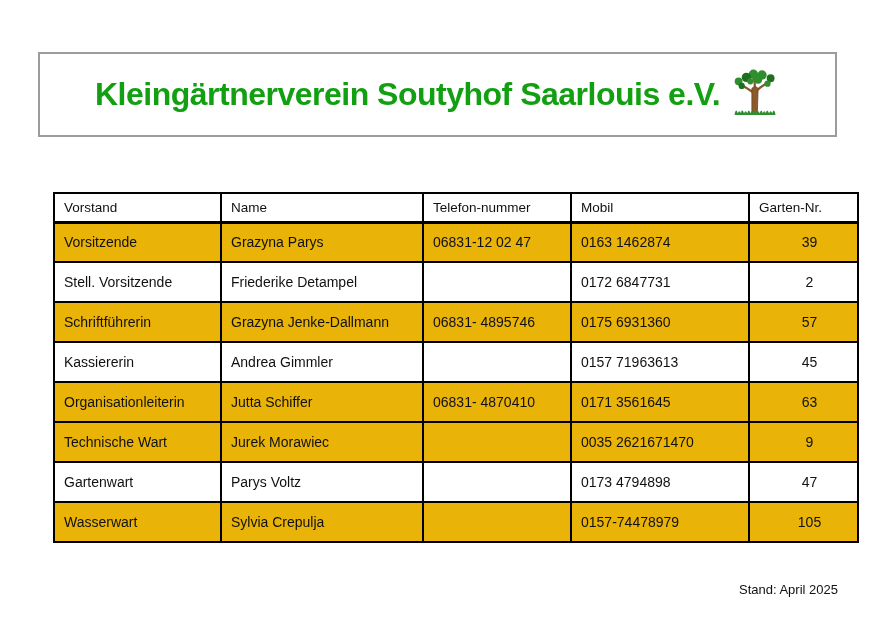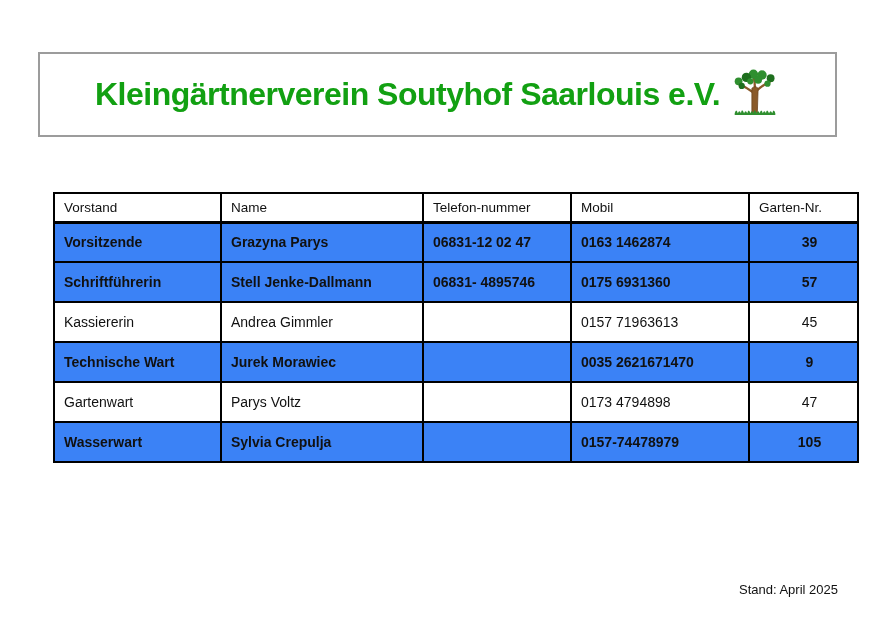--- a/index.html
+++ b/index.html
@@ -68,21 +68,21 @@
   }
   .contact-table thead th {
     height: 29px;
     font-weight: 400;
     font-size: 13.5px;
     background: #ffffff;
     border-bottom: 3px solid #000000;
   }
   .contact-table tbody td { height: 40px; }
   .contact-table tbody tr { background: #ffffff; font-weight: 400; }
-  .contact-table tbody tr.shaded { background: #3b82f6; font-weight: 700; }
+  .contact-table tbody tr.shaded { background: #eab308; font-weight: 400; }
   .col0 { width: 167px; }
   .col1 { width: 202px; }
   .col2 { width: 148px; }
   .col3 { width: 178px; }
   .col4 { width: 109px; }
   td.col4 { text-align: center; padding-left: 12px; }
   
   .stand-note {
     position: absolute;
     left: 53px;
@@ -136,35 +136,49 @@
         </tr>
     </thead>
     <tbody>
         <tr class="shaded">
           <td class="col0">Vorsitzende</td>
           <td class="col1">Grazyna Parys</td>
           <td class="col2">06831-12 02 47</td>
           <td class="col3">0163 1462874</td>
           <td class="col4">39</td>
         </tr>
+        <tr>
+          <td class="col0">Stell. Vorsitzende</td>
+          <td class="col1">Friederike Detampel</td>
+          <td class="col2"></td>
+          <td class="col3">0172 6847731</td>
+          <td class="col4">2</td>
+        </tr>
         <tr class="shaded">
           <td class="col0">Schriftführerin</td>
-          <td class="col1">Stell Jenke-Dallmann</td>
+          <td class="col1">Grazyna Jenke-Dallmann</td>
           <td class="col2">06831- 4895746</td>
           <td class="col3">0175 6931360</td>
           <td class="col4">57</td>
         </tr>
         <tr>
           <td class="col0">Kassiererin</td>
           <td class="col1">Andrea Gimmler</td>
           <td class="col2"></td>
           <td class="col3">0157 71963613</td>
           <td class="col4">45</td>
         </tr>
         <tr class="shaded">
+          <td class="col0">Organisationleiterin</td>
+          <td class="col1">Jutta Schiffer</td>
+          <td class="col2">06831- 4870410</td>
+          <td class="col3">0171 3561645</td>
+          <td class="col4">63</td>
+        </tr>
+        <tr class="shaded">
           <td class="col0">Technische Wart</td>
           <td class="col1">Jurek Morawiec</td>
           <td class="col2"></td>
           <td class="col3">0035 2621671470</td>
           <td class="col4">9</td>
         </tr>
         <tr>
           <td class="col0">Gartenwart</td>
           <td class="col1">Parys Voltz</td>
           <td class="col2"></td>

